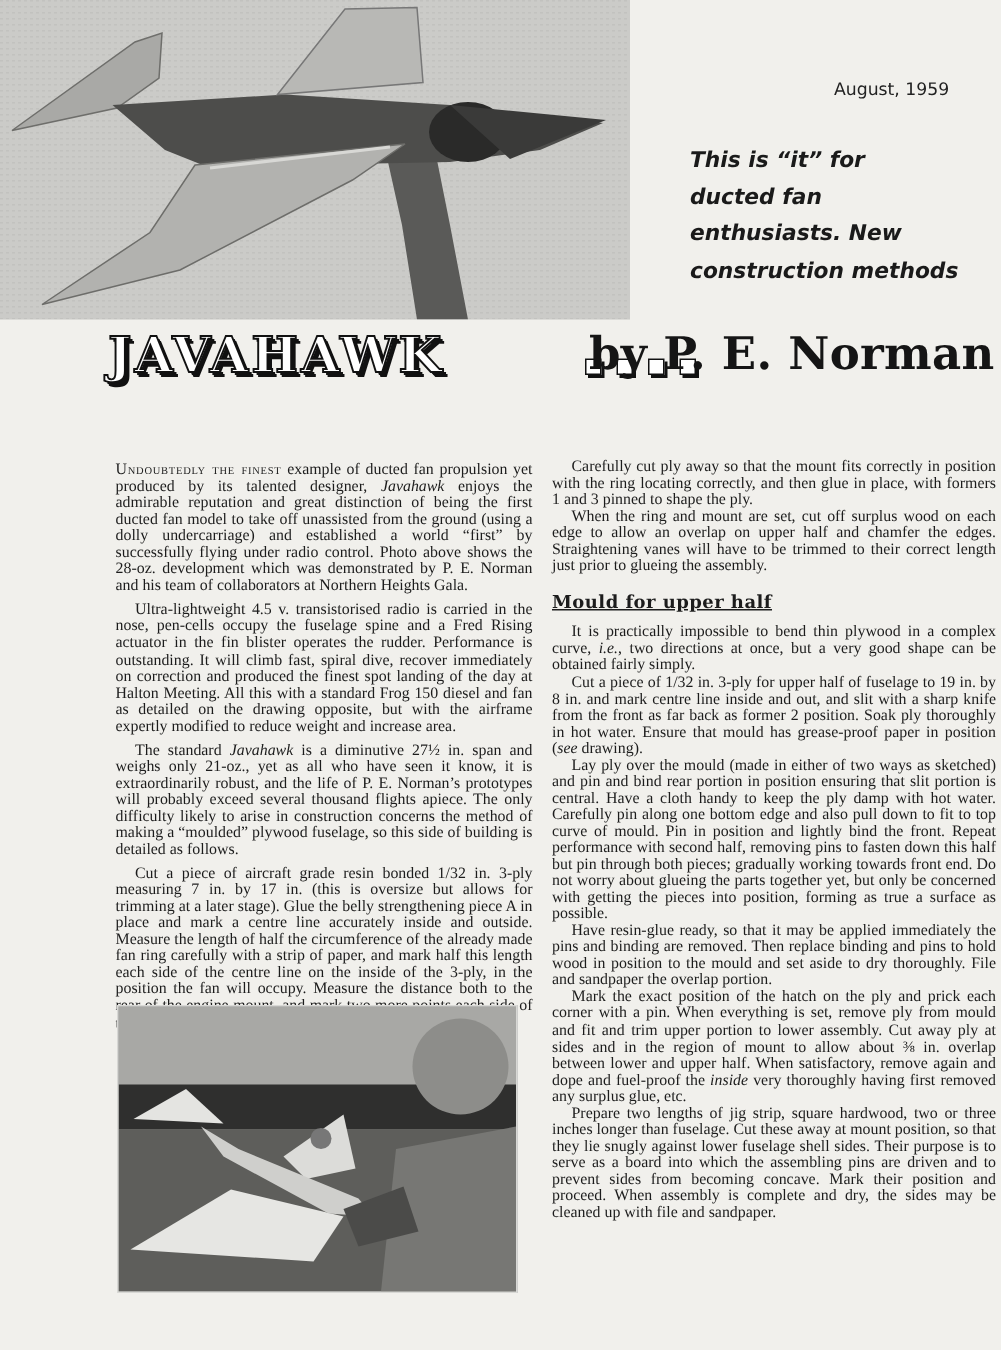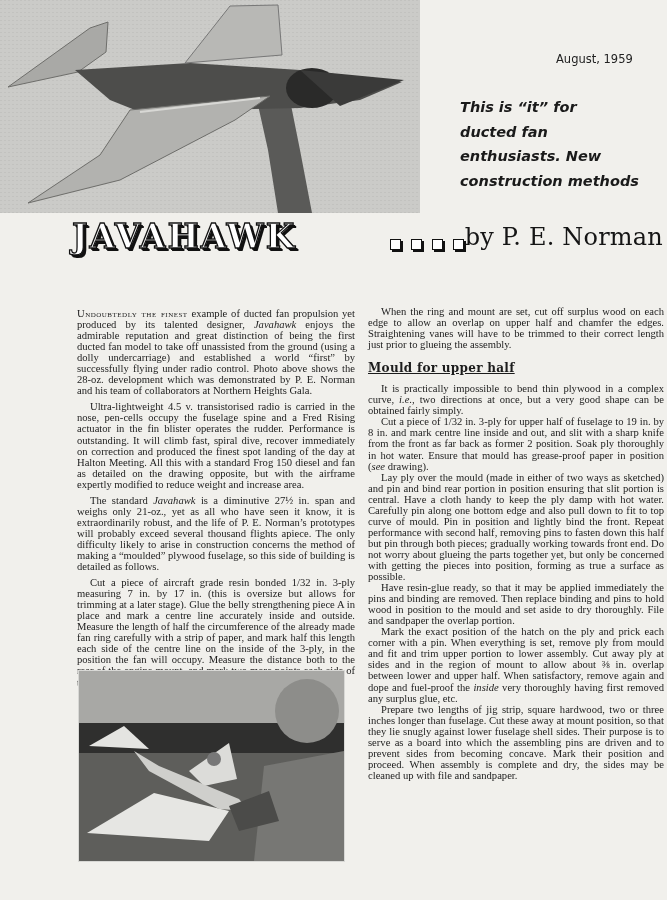--- a/index.html
+++ b/index.html
@@ -34,21 +34,21 @@
     text-shadow:2px 2px 0 #111, 3px 3px 0 #111;
     line-height:40px;
   }
   .title-dots { position:absolute; left:318px; top:22px; display:flex; gap:10px; }
   .title-dots span {
     width:9px; height:9px; background:#fff; border:1.3px solid #111;
     box-shadow:2px 2px 0 #111; display:block;
   }
   .byline {
     position:absolute; right:4px; top:2px;
-    font-family:"DejaVu Serif", serif; font-weight:normal; font-size:24px;
+    font-family:"DejaVu Serif", serif; font-weight:bold; font-size:30px;
     color:#151515; line-height:36px; letter-spacing:0.2px;
   }
   .col {
     position:absolute; font-size:10.6px; line-height:11.05px;
     text-align:justify; hyphens:none;margin-top:44px;
   }
   .col-left { left:77px; top:264px; width:278px; }
   .col-right { left:368px; top:262px; width:296px; }
   .col p { margin:0 0 5px 0; text-indent:13px; }
   .col p.tight { margin-bottom:0; }
@@ -133,20 +133,21 @@
 
     <path d="M55 80 L80 95 L160 128 L170 140 L140 138 L70 100 Z" fill="#cfcfcc"></path>
 
     <ellipse cx="228" cy="40" rx="32" ry="32" fill="#8d8d8a"></ellipse>
     <path d="M185 95 L265 80 L265 190 L175 190 Z" fill="#777774"></path>
     <path d="M150 135 L190 120 L200 150 L160 160 Z" fill="#4b4b49"></path>
   </svg>
 </div>
 
 <div class="col col-right">
+  <p class="tight">Carefully cut ply away so that the mount fits correctly in position with the ring locating correctly, and then glue in place, with formers 1 and 3 pinned to shape the ply.</p>
   <p>When the ring and mount are set, cut off surplus wood on each edge to allow an overlap on upper half and chamfer the edges. Straightening vanes will have to be trimmed to their correct length just prior to glueing the assembly.</p>
   <div class="subhead">Mould for upper half</div>
   <p class="tight"><span>It is practically impossible to bend thin plywood in a complex curve, </span><em>i.e.</em><span>, two directions at once, but a very good shape can be obtained fairly simply.</span></p>
   <p class="tight"><span>Cut a piece of 1/32 in. 3-ply for upper half of fuselage to 19 in. by 8 in. and mark centre line inside and out, and slit with a sharp knife from the front as far back as former 2 position. Soak ply thoroughly in hot water. Ensure that mould has grease-proof paper in position (</span><em>see</em><span> drawing).</span></p>
   <p class="tight">Lay ply over the mould (made in either of two ways as sketched) and pin and bind rear portion in position ensuring that slit portion is central. Have a cloth handy to keep the ply damp with hot water. Carefully pin along one bottom edge and also pull down to fit to top curve of mould. Pin in position and lightly bind the front. Repeat performance with second half, removing pins to fasten down this half but pin through both pieces; gradually working towards front end. Do not worry about glueing the parts together yet, but only be concerned with getting the pieces into position, forming as true a surface as possible.</p>
   <p class="tight">Have resin-glue ready, so that it may be applied immediately the pins and binding are removed. Then replace binding and pins to hold wood in position to the mould and set aside to dry thoroughly. File and sandpaper the overlap portion.</p>
   <p class="tight"><span>Mark the exact position of the hatch on the ply and prick each corner with a pin. When everything is set, remove ply from mould and fit and trim upper portion to lower assembly. Cut away ply at sides and in the region of mount to allow about ⅜ in. overlap between lower and upper half. When satisfactory, remove again and dope and fuel-proof the </span><em>inside</em><span> very thoroughly having first removed any surplus glue, etc.</span></p>
   <p class="tight">Prepare two lengths of jig strip, square hardwood, two or three inches longer than fuselage. Cut these away at mount position, so that they lie snugly against lower fuselage shell sides. Their purpose is to serve as a board into which the assembling pins are driven and to prevent sides from becoming concave. Mark their position and proceed. When assembly is complete and dry, the sides may be cleaned up with file and sandpaper.</p>
 </div>
 

